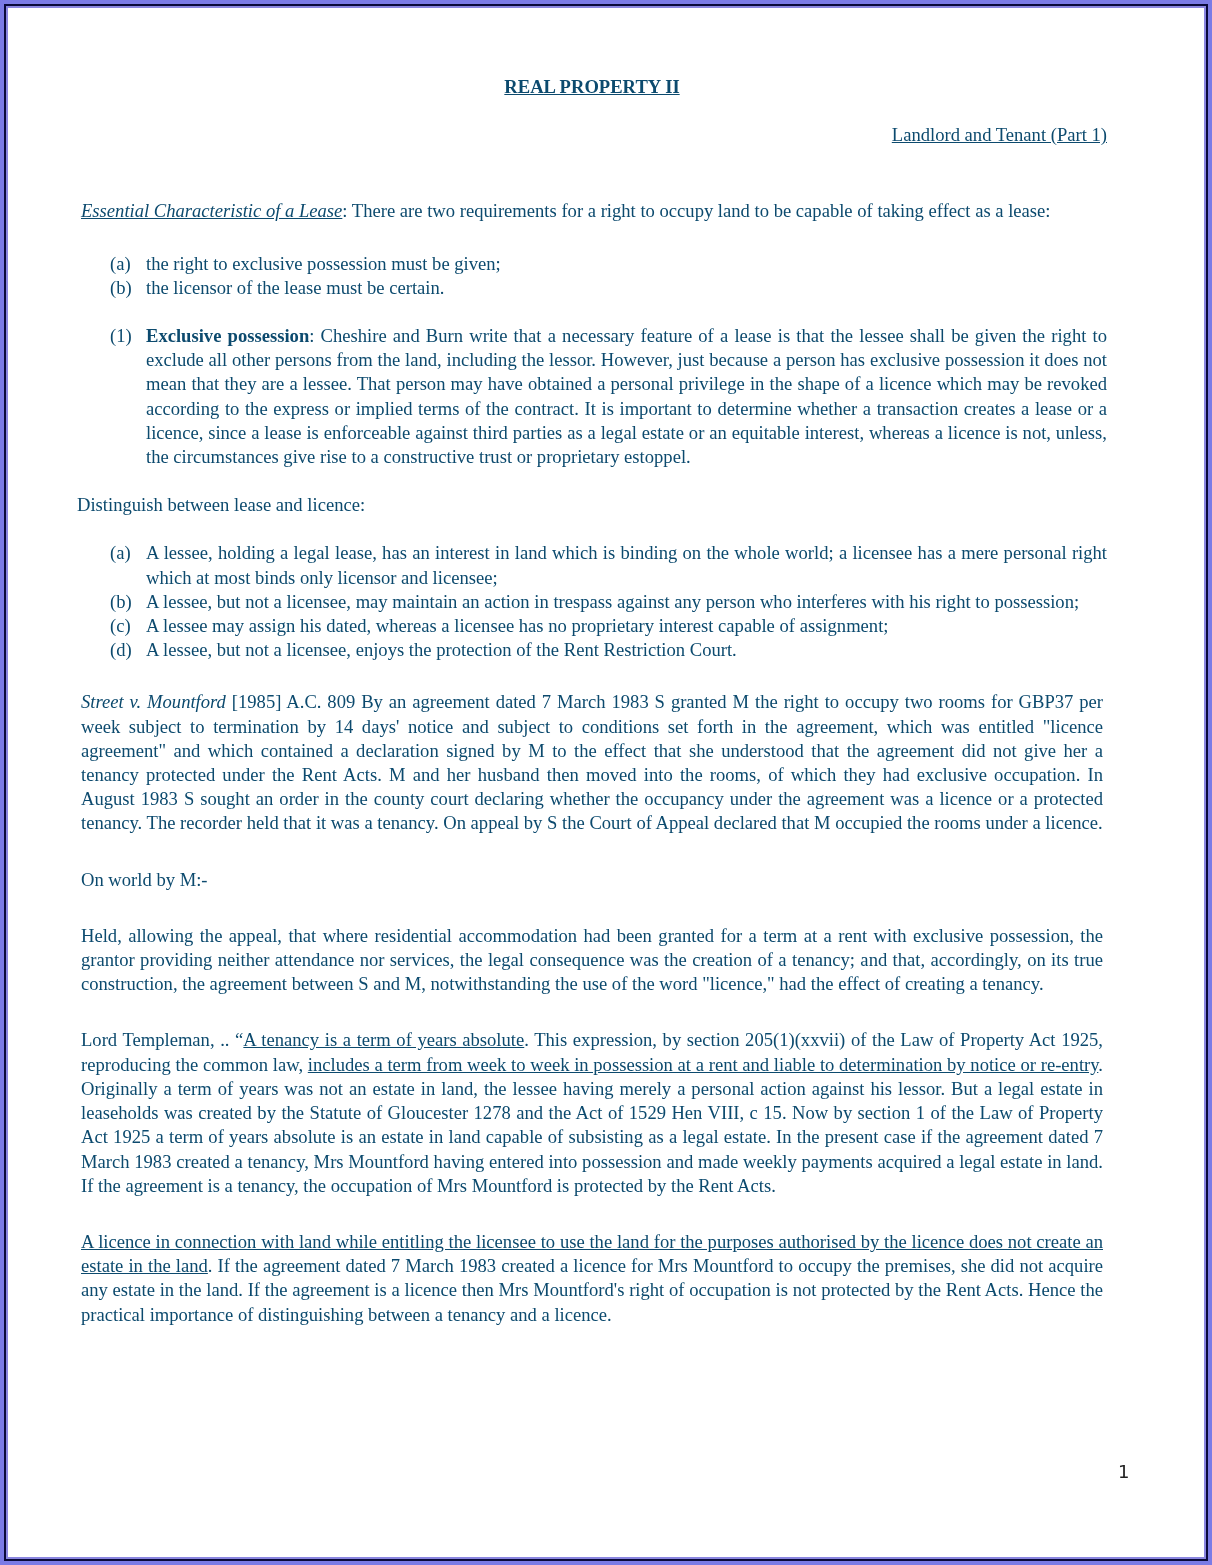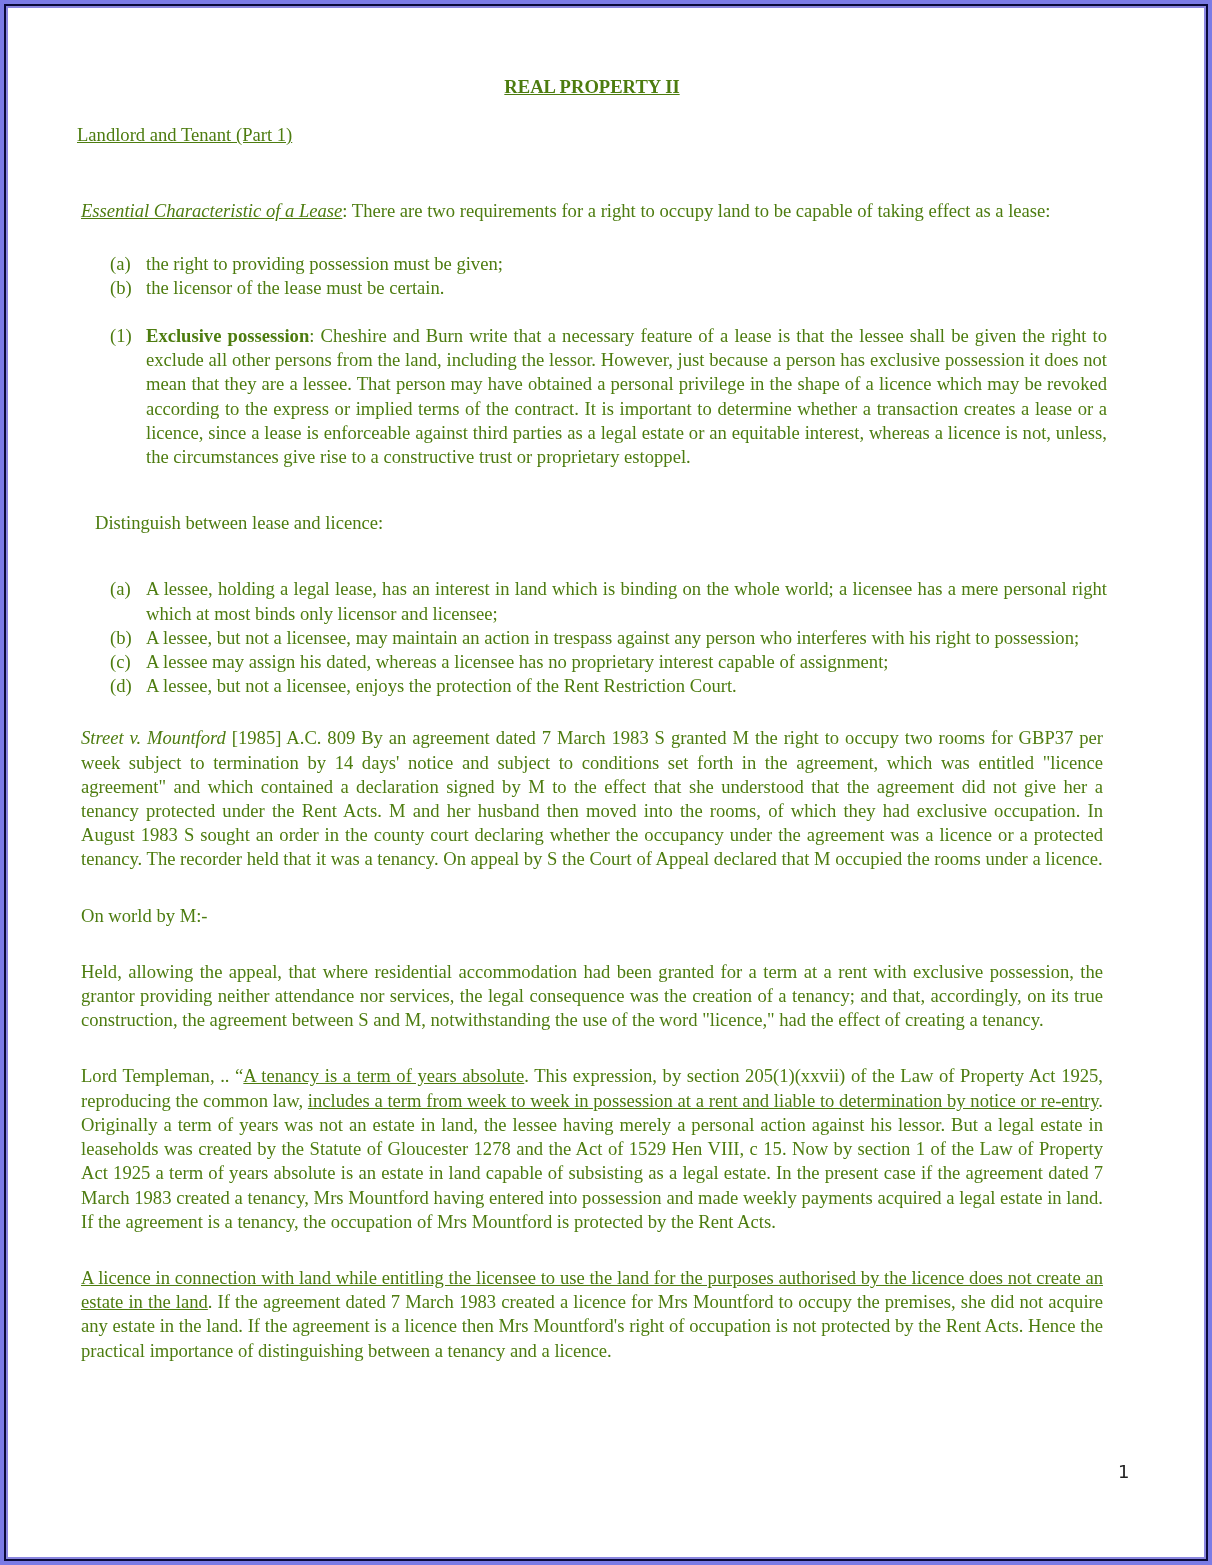--- a/index.html
+++ b/index.html
@@ -16,32 +16,32 @@
     background: #7b7be6;
   }
   .frame-inner2 {
     position: absolute; left: 0; top: 0; right: 0; bottom: 0;
     border: 2px solid #8a86e0;
     background: #ffffff;
   }
   .page {
     position: absolute; left: 77px; top: 75px; width: 1030px;
     font-family: "Liberation Serif", serif;
-    font-size: 18.6px; line-height: 24.2px; color: #4d7c0f;
+    font-size: 18.6px; line-height: 24.2px; color: #0c4a6e;
   }
   .title { text-align: center; font-weight: bold; text-decoration: underline; margin: 0; }
-  .subtitle { text-align: left; text-decoration: underline; margin: 24px 0 0 0; }
+  .subtitle { text-align: right; text-decoration: underline; margin: 24px 0 0 0; }
   p { margin: 4px; text-align: justify; }
   .gap1 { height: 24px; }
   .gap2 { height: 48px; }
   .list { margin: 0; padding: 0; }
   .li { display: flex; text-align: justify; }
   .li .mk { width: 36px; flex: none; padding-left: 33px; }
   .li .tx { flex: 1; }
-  .lead { margin: 18px; }
+  .lead { margin: 0; }
   u { text-decoration: underline; }
   .pagenum {
     position: absolute; left: 1118px; top: 1461px;
     font-family: "DejaVu Sans", sans-serif; font-size: 18px; color: #222;
   }
 </style>
 </head>
 <body>
 
 <div class="frame">
@@ -54,21 +54,21 @@
   <p class="title">REAL PROPERTY II</p>
   <p class="subtitle">Landlord and Tenant (Part 1)</p>
   <div class="gap2"></div>
 
   <p><i><u>Essential Characteristic of a Lease</u></i><span>: There are two requirements for a right to occupy land to be capable of taking effect as a lease:</span></p>
   <div class="gap1"></div>
 
   <div class="list">
     <div class="li">
         <span class="mk">(a)</span>
-        <span class="tx">the right to providing possession must be given;</span>
+        <span class="tx">the right to exclusive possession must be given;</span>
       </div>
     <div class="li">
         <span class="mk">(b)</span>
         <span class="tx">the licensor of the lease must be certain.</span>
       </div>
   </div>
   <div class="gap1"></div>
 
   <div class="li">
       <span class="mk">(1)</span>

